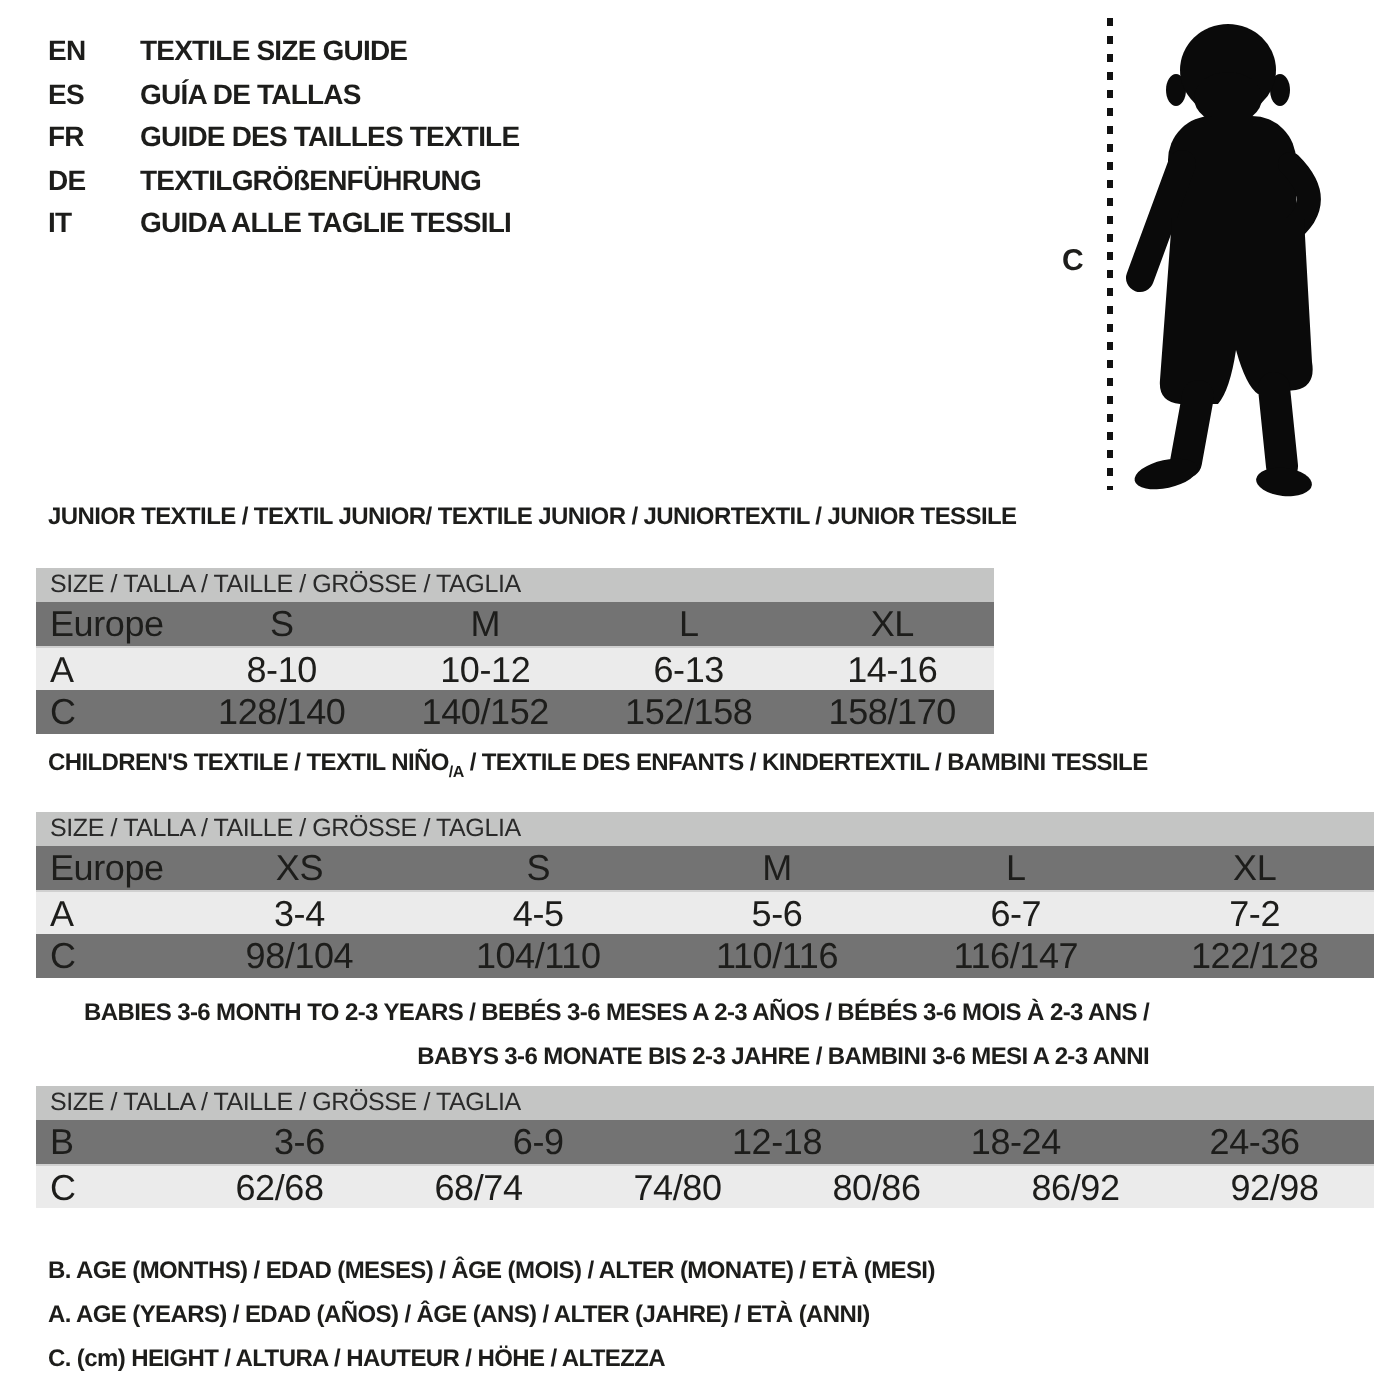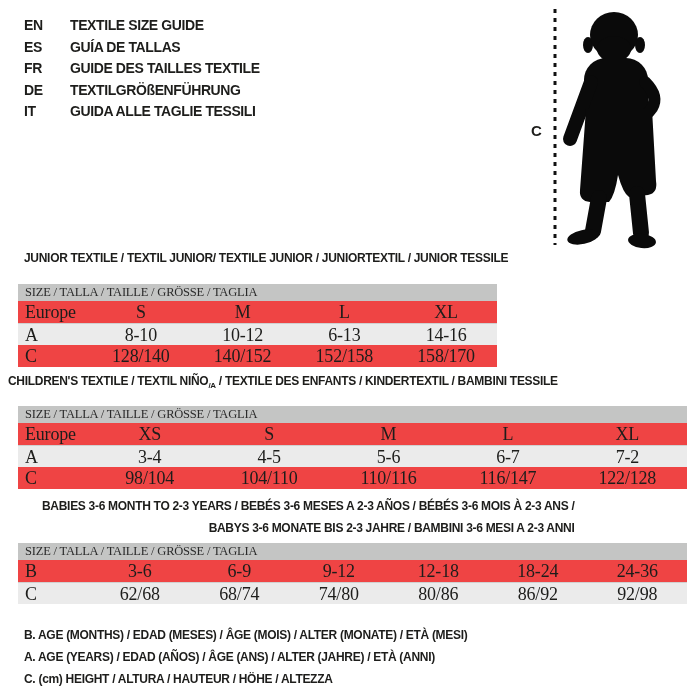--- a/index.html
+++ b/index.html
@@ -14,21 +14,21 @@
   .lang-row{display:grid;grid-template-columns:46px auto;line-height:21.6px;}
   .lang-code,.lang-label{font-size:14px;font-weight:bold;letter-spacing:-0.4px;white-space:nowrap;}
 
   
   .figure-svg{left:525px;top:4px;}
   .c-label{left:531px;top:122px;font-size:15px;font-weight:bold;}
 
   
   .tbl-title{font-size:12px;font-weight:bold;letter-spacing:-0.3px;white-space:nowrap;}
   .tbl-title sub{font-size:8px;}
-  .size-table{background:#ef4444;font-family:Liberation Serif, serif;}
+  .size-table{background:#737373;}
   .size-header-bar{
     height:17px;line-height:17px;background:#c4c5c4;color:#2a2a2a;
     font-size:12.5px;letter-spacing:-0.2px;padding-left:7px;white-space:nowrap;
   }
   .size-row{display:flex;height:22px;line-height:22px;font-size:18px;letter-spacing:-0.2px;}
   .size-row .rlabel{width:72px;padding-left:7px;box-sizing:border-box;text-align:left;}
   .size-row .cell{flex:1;text-align:center;}
   .stripe{background:#ebebeb;border-top:1px solid #d0d0d0;box-sizing:border-box;}
 
   
@@ -110,21 +110,21 @@
     </div>
     <div class="size-row">
       <span class="rlabel">C</span>
       <span class="cell">128/140</span>
       <span class="cell">140/152</span>
       <span class="cell">152/158</span>
       <span class="cell">158/170</span>
     </div>
   </div>
 
-  <div class="abs tbl-title" style="left:8px;top:374px;">
+  <div class="abs tbl-title" style="left:24px;top:374px;">
     <span>CHILDREN'S TEXTILE / TEXTIL NIÑO</span><sub>/A</sub><span> / TEXTILE DES ENFANTS / KINDERTEXTIL / BAMBINI TESSILE</span>
   </div>
   <div class="abs size-table" style="left:18px;top:406px;width:669px;">
     <div class="size-header-bar">SIZE / TALLA / TAILLE / GRÖSSE / TAGLIA</div>
     <div class="size-row">
       <span class="rlabel">Europe</span>
       <span class="cell">XS</span>
       <span class="cell">S</span>
       <span class="cell">M</span>
       <span class="cell">L</span>
@@ -151,21 +151,20 @@
   <div class="abs" style="left:42px;top:496px;line-height:21.5px;text-align:right;">
     <div class="tbl-title">BABIES 3-6 MONTH TO 2-3 YEARS / BEBÉS 3-6 MESES A 2-3 AÑOS / BÉBÉS 3-6 MOIS À 2-3 ANS /</div>
     <div class="tbl-title">BABYS 3-6 MONATE BIS 2-3 JAHRE / BAMBINI 3-6 MESI A 2-3 ANNI</div>
   </div>
   <div class="abs size-table" style="left:18px;top:543px;width:669px;">
     <div class="size-header-bar">SIZE / TALLA / TAILLE / GRÖSSE / TAGLIA</div>
     <div class="size-row">
       <span class="rlabel">B</span>
       <span class="cell">3-6</span>
       <span class="cell">6-9</span>
-      <span class="cell">9-12</span>
       <span class="cell">12-18</span>
       <span class="cell">18-24</span>
       <span class="cell">24-36</span>
     </div>
     <div class="size-row stripe">
       <span class="rlabel">C</span>
       <span class="cell">62/68</span>
       <span class="cell">68/74</span>
       <span class="cell">74/80</span>
       <span class="cell">80/86</span>

